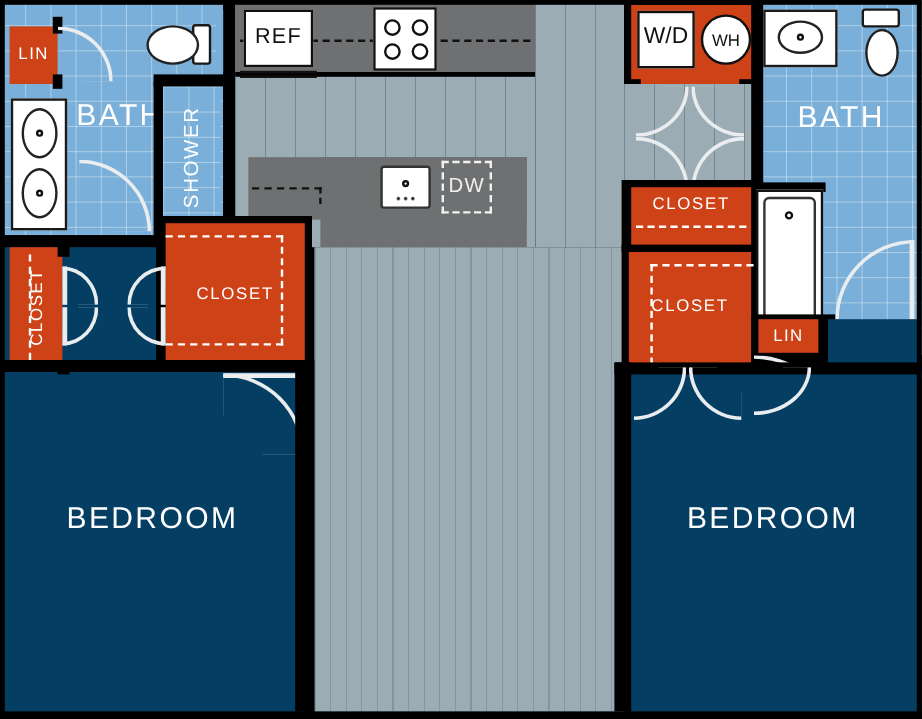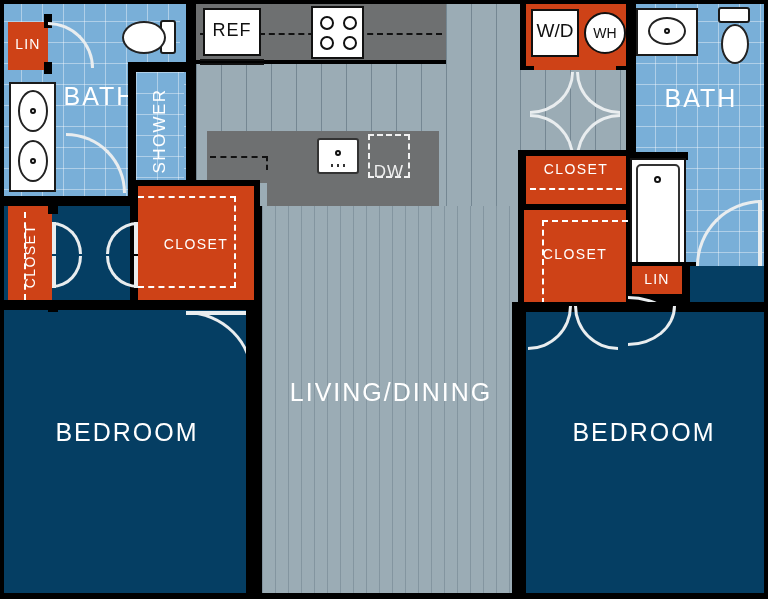--- a/index.html
+++ b/index.html
@@ -147,25 +147,24 @@
   <div class="abs counter" style="left:267px;top:131px;width:172px;height:75px;"></div>
   <div class="abs cab-dash" style="left:210px;top:156px;width:58px;height:0px;"></div>
   <div class="abs" style="left:266px;top:156px;width:0px;height:14px;border-left:2px dashed #111;"></div>
 
   <div class="abs fix-soft" style="left:317px;top:138px;width:42px;height:36px;"></div>
   <div class="abs ring" style="left:335px;top:150px;width:6px;height:6px;"></div>
   <div class="abs" style="left:329px;top:164px;width:18px;height:3px;
               background:radial-gradient(circle,#333 40%,transparent 41%) 0 0/6px 3px repeat-x;"></div>
 
   <div class="abs dw-dash" style="left:368px;top:134px;width:42px;height:44px;"></div>
-  <div class="abs lbl lbl-dw" style="left:368px;top:162px;width:42px;">DW</div>
+  <div class="abs lbl lbl-dw" style="left:368px;top:145px;width:42px;">DW</div>
 
   <div class="abs wood" style="left:262px;top:206px;width:258px;height:387px;"></div>
   <div class="abs wood-tex2" style="left:262px;top:206px;width:258px;height:387px;"></div>
-  <div class="abs lbl lbl-room" style="left:262px;top:378px;width:258px;">LIVING/DINING</div>
 
   <div class="abs wood" style="left:446px;top:0px;width:74px;height:206px;"></div>
   <div class="abs wood-tex" style="left:446px;top:0px;width:74px;height:206px;"></div>
 
   <div class="abs bed-fill" style="left:0px;top:308px;width:254px;height:285px;"></div>
   <div class="abs bed-fill" style="left:0px;top:206px;width:130px;height:102px;"></div>
   <div class="abs lbl lbl-room" style="left:0px;top:418px;width:254px;">BEDROOM</div>
 
   <div class="abs arc arc-tr" style="left:186px;top:311px;width:68px;height:68px;"></div>
   <div class="abs leaf" style="left:186px;top:311px;width:68px;height:4px;"></div>

